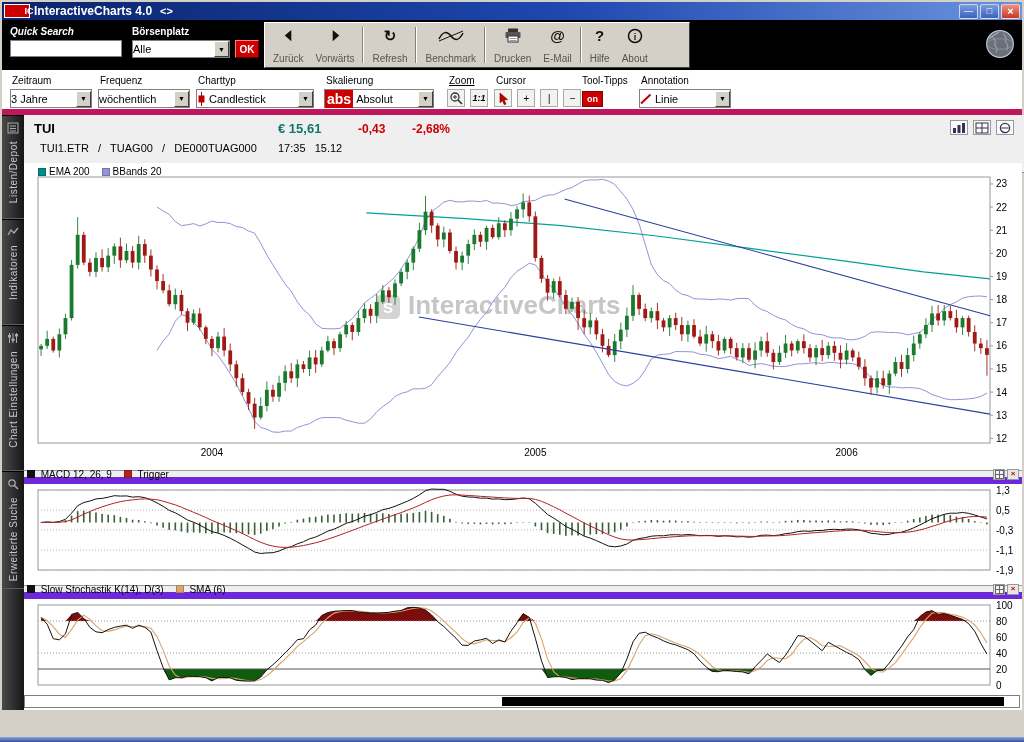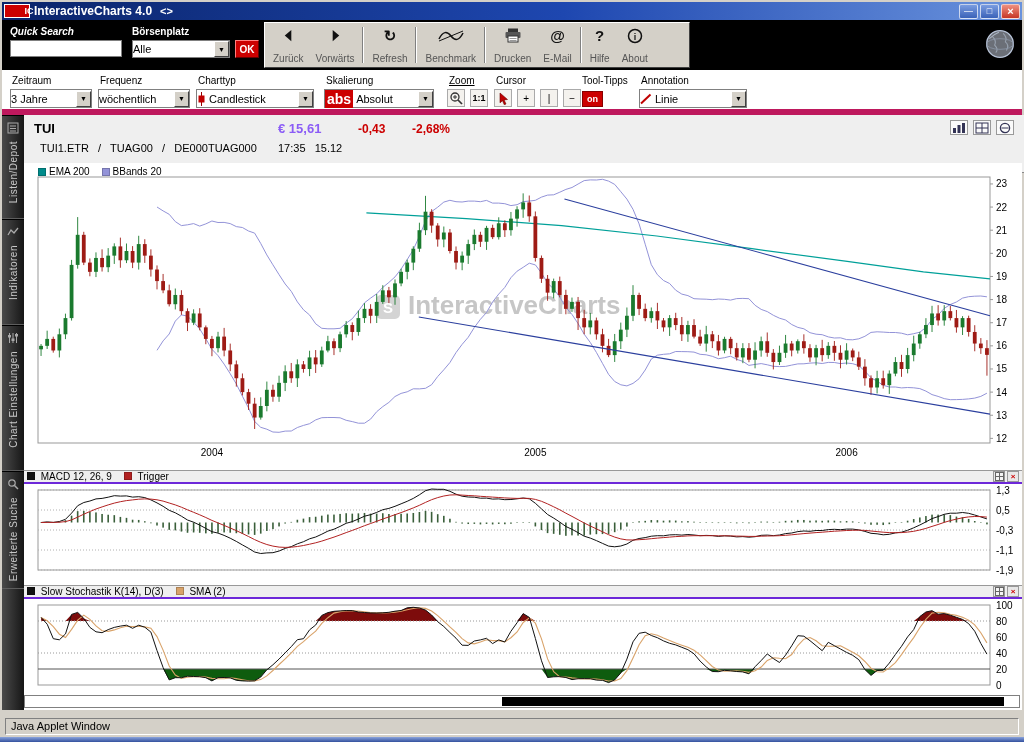--- a/index.html
+++ b/index.html
@@ -45,53 +45,53 @@
   .tb-sep{width:0;margin:3px 2px;border-left:1px solid #808080;border-right:1px solid #fff;}
   .glyph{font-size:15px;font-weight:bold;color:#111;line-height:15px;}
   .globe{position:absolute;right:6px;top:8px;}
 
   
   .settingsbar{position:absolute;left:2px;top:70px;right:2px;height:45px;background:#fff;
     border-bottom:6px solid #be185d;}
   .set-label{position:absolute;top:5px;font-size:10px;color:#000;}
   .set-ctl{position:absolute;top:19px;height:19px;}
   .flatbtn{width:18px;height:18px;border:1px solid #aaa;background:#f4f2ee;display:inline-flex;
-    align-items:center;justify-content:center;font-size:10px;margin-right:2px;vertical-align:top;}
+    align-items:center;justify-content:center;font-size:10px;margin-right:2px;vertical-align:top;font-style:italic;}
   .on-badge{display:inline-block;background:#cc0000;color:#fff;font-size:9px;font-weight:bold;
     padding:2px 4px;border:1px solid #800;}
   .abs-badge{background:#cc0000;color:#fff;font-size:14px;font-weight:bold;padding:1px 2px;margin-right:3px;}
 
   
   .sidebar{position:absolute;left:2px;top:115px;width:22px;height:595px;
     background:linear-gradient(90deg,#4a4a4a,#161616);}
   .side-item{display:flex;flex-direction:column;align-items:center;padding-top:7px;
     border-bottom:1px solid #5e5e5e;box-shadow:0 1px 0 #000 inset;}
   .vlabel{writing-mode:vertical-rl;transform:rotate(180deg);font-size:10px;color:#c8c8c8;margin-top:5px;
     letter-spacing:.5px;}
 
   
   .content-bg{position:absolute;left:24px;top:115px;right:2px;height:595px;background:#fff;}
   .quotebar{position:absolute;left:24px;top:115px;right:0;height:58px;background:#efefef;
     border-bottom:1px solid #888;}
   .q-symbol{position:absolute;left:10px;top:6px;font-size:13px;font-weight:bold;}
-  .q-price{position:absolute;left:254px;top:6px;font-size:13px;font-weight:bold;color:#8b5cf6;}
+  .q-price{position:absolute;left:254px;top:6px;font-size:13px;font-weight:bold;color:#0f766e;}
   .q-change{position:absolute;left:334px;top:7px;font-size:12px;font-weight:bold;color:#cc0000;}
   .q-pct{position:absolute;left:388px;top:7px;font-size:12px;font-weight:bold;color:#cc0000;}
   .q-ids{position:absolute;left:10px;top:27px;font-size:11px;white-space:pre;margin-left:6px;}
   .q-time{position:absolute;left:254px;top:27px;font-size:11px;white-space:pre;}
   .q-icons{position:absolute;right:10px;top:5px;display:flex;gap:5px;}
   .q-icon{width:18px;height:15px;border:1px solid #999;background:#fafafa;display:flex;
     align-items:center;justify-content:center;}
 
   .chart-panel{position:absolute;left:24px;right:2px;background:#fff;}
   .legend{position:absolute;left:14px;top:3px;display:flex;gap:12px;font-size:10px;align-items:center;z-index:3;}
   .legend .item{display:flex;align-items:center;}
   .sw{width:8px;height:8px;display:inline-block;margin-right:3px;border:1px solid #0003;}
   .panel-header{position:absolute;left:0;right:0;top:0;height:14px;background:#efefef;
-    border-top:1px solid #999;border-bottom:2px solid #6d28d9;display:flex;align-items:center;
+    border-top:1px solid #999;border-bottom:7px solid #6d28d9;display:flex;align-items:center;
     padding:0 3px;font-size:10px;}
   .panel-header .legend2{display:flex;gap:12px;align-items:center;}
   .ph-btns{margin-left:auto;display:flex;gap:2px;}
   .ph-btn{width:12px;height:11px;border:1px solid #999;background:#e8e8e8;display:flex;
     align-items:center;justify-content:center;font-size:8px;line-height:8px;}
   .ph-btn.x{color:#cc0000;font-weight:bold;}
 
   .scrollbar{position:absolute;left:24px;top:695px;right:4px;height:13px;background:#fff;
     border:1px solid #808080;}
   .sb-thumb{position:absolute;left:48%;width:50.5%;top:1px;bottom:1px;background:#000;}
@@ -261,21 +261,21 @@
       <span class="flatbtn">|</span>
       <span class="flatbtn">−</span>
     </div>
 
     <span class="set-label" style="left:580px;">Tool-Tipps</span>
     <div class="set-ctl" style="left:580px;top:21px;">
       <span class="on-badge">on</span>
     </div>
 
     <span class="set-label" style="left:639px;">Annotation</span>
-    <div class="sel set-ctl" style="left:637px;width:108px;">
+    <div class="sel set-ctl" style="left:637px;width:92px;">
       <span style="margin-right:3px;display:inline-flex;">
         <svg width="12" height="12">
             <line x1="1" y1="10.5" x2="10.5" y2="1.5" stroke="#c00000" stroke-width="2"></line>
           </svg>
       </span>
       <span>Linie</span>
       <span class="arrow">▼</span>
     </div>
   </div>
 
@@ -910,21 +910,21 @@
         <path d="M17.1,38.5L23.2,38.4L29.3,38.4L35.4,38.2L41.5,37.6L47.6,35.9L53.7,33.1L59.8,30.2L65.9,27.5L72.0,25.0L78.1,22.9L84.2,20.9L90.3,19.1L96.4,17.7L102.5,16.6L108.6,15.9L114.7,15.2L120.8,14.9L126.9,15.1L133.0,15.8L139.1,17.1L145.2,19.0L151.3,20.9L157.4,23.2L163.5,25.8L169.6,28.3L175.7,30.8L181.8,33.5L187.9,36.4L194.0,38.9L200.1,41.4L206.2,44.0L212.3,46.6L218.4,49.5L224.5,52.5L230.6,55.6L236.7,58.3L242.8,60.5L248.9,62.1L255.1,63.1L261.2,63.4L267.3,63.2L273.4,62.5L279.5,61.5L285.6,60.2L291.7,58.8L297.8,57.1L303.9,55.1L310.0,53.1L316.1,50.9L322.2,48.6L328.3,46.4L334.4,44.1L340.5,41.7L346.6,39.5L352.7,37.3L358.8,35.0L364.9,32.9L371.0,30.7L377.1,28.6L383.2,26.3L389.3,23.9L395.4,21.3L401.5,18.4L407.6,15.7L413.7,13.6L419.8,12.0L425.9,11.0L432.0,10.8L438.1,11.1L444.2,11.5L450.3,11.8L456.4,12.3L462.5,12.7L468.6,13.1L474.7,13.5L480.8,13.9L486.9,14.2L493.1,14.4L499.2,14.3L505.3,14.4L511.4,15.4L517.5,17.3L523.6,19.9L529.7,22.8L535.8,25.8L541.9,29.2L548.0,32.4L554.1,35.7L560.2,39.0L566.3,42.0L572.4,44.9L578.5,47.8L584.6,50.7L590.7,53.1L596.8,54.9L602.9,55.9L609.0,56.0L615.1,55.7L621.2,55.3L627.3,54.7L633.4,54.1L639.5,53.6L645.6,53.1L651.7,52.6L657.8,52.3L663.9,51.9L670.0,51.7L676.1,51.7L682.2,51.7L688.3,51.7L694.4,51.8L700.5,51.8L706.6,51.9L712.7,52.1L718.8,52.2L724.9,52.4L731.1,52.4L737.2,52.2L743.3,52.0L749.4,51.9L755.5,51.7L761.6,51.3L767.7,50.8L773.8,50.2L779.9,49.6L786.0,49.1L792.1,48.6L798.2,48.2L804.3,47.7L810.4,47.2L816.5,46.9L822.6,46.5L828.7,46.3L834.8,46.2L840.9,46.4L847.0,47.0L853.1,47.6L859.2,48.2L865.3,48.6L871.4,48.7L877.5,48.6L883.6,48.1L889.7,47.3L895.8,46.0L901.9,44.4L908.0,42.4L914.1,40.5L920.2,38.4L926.3,36.6L932.4,35.1L938.5,33.8L944.6,32.9L950.7,32.5L956.8,32.6L962.9,33.1" fill="none" stroke="#b22222" stroke-width="1"></path>
       </svg>
   </div>
 
   <div class="chart-panel" style="top:585px;height:106px;">
     <div class="panel-header">
       <div class="legend2">
         <span class="item"><span class="sw" style="background: rgb(17, 17, 17);"></span>
           <span>Slow Stochastik K(14), D(3)</span></span>
         <span class="item"><span class="sw" style="background: rgb(217, 163, 106);"></span>
-          <span>SMA (2)</span></span>
+          <span>SMA (6)</span></span>
       </div>
       <div class="ph-btns">
         <span class="ph-btn">
           <svg width="9" height="9">
               <rect x="0.5" y="0.5" width="8" height="8" fill="#f4f4f4" stroke="#666"></rect>
               <line x1="4.5" y1="0.5" x2="4.5" y2="8.5" stroke="#666"></line>
               <line x1="0.5" y1="4.5" x2="8.5" y2="4.5" stroke="#666"></line>
             </svg>
         </span>
         <span class="ph-btn x">×</span>
@@ -945,17 +945,14 @@
         <text x="972" y="89.5" font-size="10" text-anchor="start" fill="#000">0</text>
         <path d="M17.1,18.4L23.2,21.8L29.3,27.7L35.4,35.2L41.5,38.5L47.6,30.4L53.7,21.2L59.8,16.1L65.9,20.4L72.0,26.9L78.1,31.7L84.2,32.4L90.3,30.9L96.4,28.7L102.5,27.3L108.6,27.5L114.7,27.3L120.8,27.9L126.9,29.2L133.0,37.6L139.1,51.1L145.2,67.0L151.3,76.0L157.4,79.4L163.5,78.2L169.6,77.8L175.7,77.5L181.8,78.0L187.9,79.4L194.0,79.7L200.1,79.7L206.2,78.7L212.3,79.6L218.4,80.7L224.5,81.8L230.6,81.9L236.7,80.6L242.8,76.9L248.9,71.5L255.1,65.5L261.2,59.9L267.3,53.8L273.4,47.4L279.5,42.7L285.6,37.1L291.7,32.2L297.8,24.4L303.9,18.7L310.0,14.1L316.1,12.6L322.2,11.9L328.3,11.7L334.4,12.0L340.5,12.7L346.6,13.5L352.7,13.8L358.8,13.9L364.9,13.7L371.0,13.1L377.1,12.3L383.2,10.8L389.3,9.5L395.4,8.7L401.5,9.4L407.6,12.0L413.7,16.6L419.8,22.1L425.9,27.9L432.0,33.4L438.1,39.6L444.2,43.9L450.3,44.9L456.4,43.1L462.5,40.7L468.6,41.6L474.7,41.6L480.8,42.8L486.9,38.7L493.1,33.0L499.2,23.5L505.3,18.9L511.4,24.2L517.5,39.9L523.6,59.9L529.7,72.7L535.8,78.0L541.9,78.0L548.0,78.9L554.1,79.6L560.2,80.0L566.3,79.7L572.4,80.1L578.5,80.7L584.6,82.0L590.7,81.9L596.8,79.5L602.9,71.6L609.0,58.9L615.1,45.7L621.2,36.8L627.3,34.7L633.4,36.2L639.5,39.0L645.6,41.6L651.7,44.1L657.8,46.2L663.9,48.3L670.0,51.3L676.1,55.9L682.2,61.6L688.3,67.5L694.4,71.1L700.5,72.2L706.6,71.9L712.7,71.8L718.8,72.4L724.9,73.4L731.1,71.8L737.2,68.0L743.3,61.4L749.4,58.7L755.5,59.3L761.6,59.7L767.7,55.5L773.8,46.5L779.9,40.2L786.0,38.5L792.1,41.8L798.2,46.7L804.3,47.2L810.4,47.2L816.5,46.7L822.6,50.0L828.7,53.2L834.8,56.8L840.9,62.5L847.0,69.2L853.1,72.8L859.2,73.0L865.3,68.9L871.4,63.6L877.5,55.6L883.6,46.9L889.7,38.6L895.8,28.7L901.9,20.4L908.0,14.1L914.1,13.3L920.2,13.8L926.3,15.3L932.4,16.4L938.5,18.3L944.6,21.1L950.7,25.8L956.8,33.7L962.9,43.9" fill="none" stroke="#d9a36a" stroke-width="1.1"></path>
         <path d="M17.1,18.4L23.2,25.2L29.3,39.7L35.4,40.8L41.5,34.9L47.6,15.4L53.7,13.4L59.8,19.4L65.9,28.4L72.0,32.8L78.1,33.7L84.2,30.6L90.3,28.4L96.4,27.1L102.5,26.2L108.6,29.3L114.7,26.2L120.8,28.2L126.9,33.1L133.0,51.6L139.1,68.5L145.2,80.9L151.3,78.7L157.4,78.7L163.5,77.2L169.6,77.5L175.7,77.7L181.8,78.7L187.9,81.9L194.0,78.6L200.1,78.5L206.2,78.8L212.3,81.3L218.4,81.9L224.5,82.1L230.6,81.8L236.7,78.1L242.8,70.8L248.9,65.8L255.1,60.0L261.2,53.8L267.3,47.6L273.4,40.7L279.5,39.7L285.6,30.8L291.7,26.0L297.8,16.4L303.9,13.6L310.0,12.3L316.1,11.9L322.2,11.5L328.3,11.6L334.4,13.0L340.5,13.5L346.6,13.9L352.7,14.0L358.8,13.8L364.9,13.3L371.0,12.2L377.1,11.5L383.2,8.8L389.3,8.3L395.4,9.0L401.5,11.1L407.6,16.0L413.7,22.7L419.8,27.5L425.9,33.5L432.0,39.2L438.1,46.2L444.2,46.4L450.3,42.0L456.4,40.9L462.5,39.3L468.6,44.6L474.7,40.9L480.8,43.0L486.9,32.3L493.1,23.7L499.2,14.6L505.3,18.4L511.4,39.5L517.5,61.8L523.6,78.5L529.7,77.8L535.8,77.6L541.9,78.5L548.0,80.6L554.1,79.7L560.2,79.6L566.3,79.7L572.4,81.1L578.5,81.3L584.6,83.6L590.7,80.9L596.8,73.9L602.9,60.1L609.0,42.8L615.1,34.3L621.2,33.2L627.3,36.5L633.4,38.7L639.5,41.9L645.6,44.3L651.7,45.9L657.8,48.3L663.9,50.7L670.0,54.8L676.1,62.1L682.2,67.9L688.3,72.5L694.4,72.7L700.5,71.3L706.6,71.8L712.7,72.5L718.8,72.9L724.9,74.8L731.1,67.7L737.2,61.5L743.3,54.9L749.4,59.6L755.5,63.5L761.6,56.1L767.7,46.8L773.8,36.7L779.9,37.2L786.0,41.7L792.1,46.7L798.2,51.7L804.3,43.3L810.4,46.7L816.5,50.0L822.6,53.4L828.7,56.3L834.8,60.7L840.9,70.5L847.0,76.4L853.1,71.5L859.2,71.2L865.3,64.1L871.4,55.5L877.5,47.3L883.6,37.9L889.7,30.6L895.8,17.6L901.9,13.0L908.0,11.7L914.1,15.2L920.2,14.6L926.3,16.2L932.4,18.3L938.5,20.4L944.6,24.6L950.7,32.2L956.8,44.4L962.9,55.1" fill="none" stroke="#111111" stroke-width="1"></path>
       </svg>
   </div>
 
   <div class="scrollbar">
     <div class="sb-thumb"></div>
   </div>
 
-  <div class="statusbar">
-    <div class="status-field">Java Applet Window</div>
-  </div>
   <div class="bottom-edge"></div>
 </div>
 
 </body></html>

